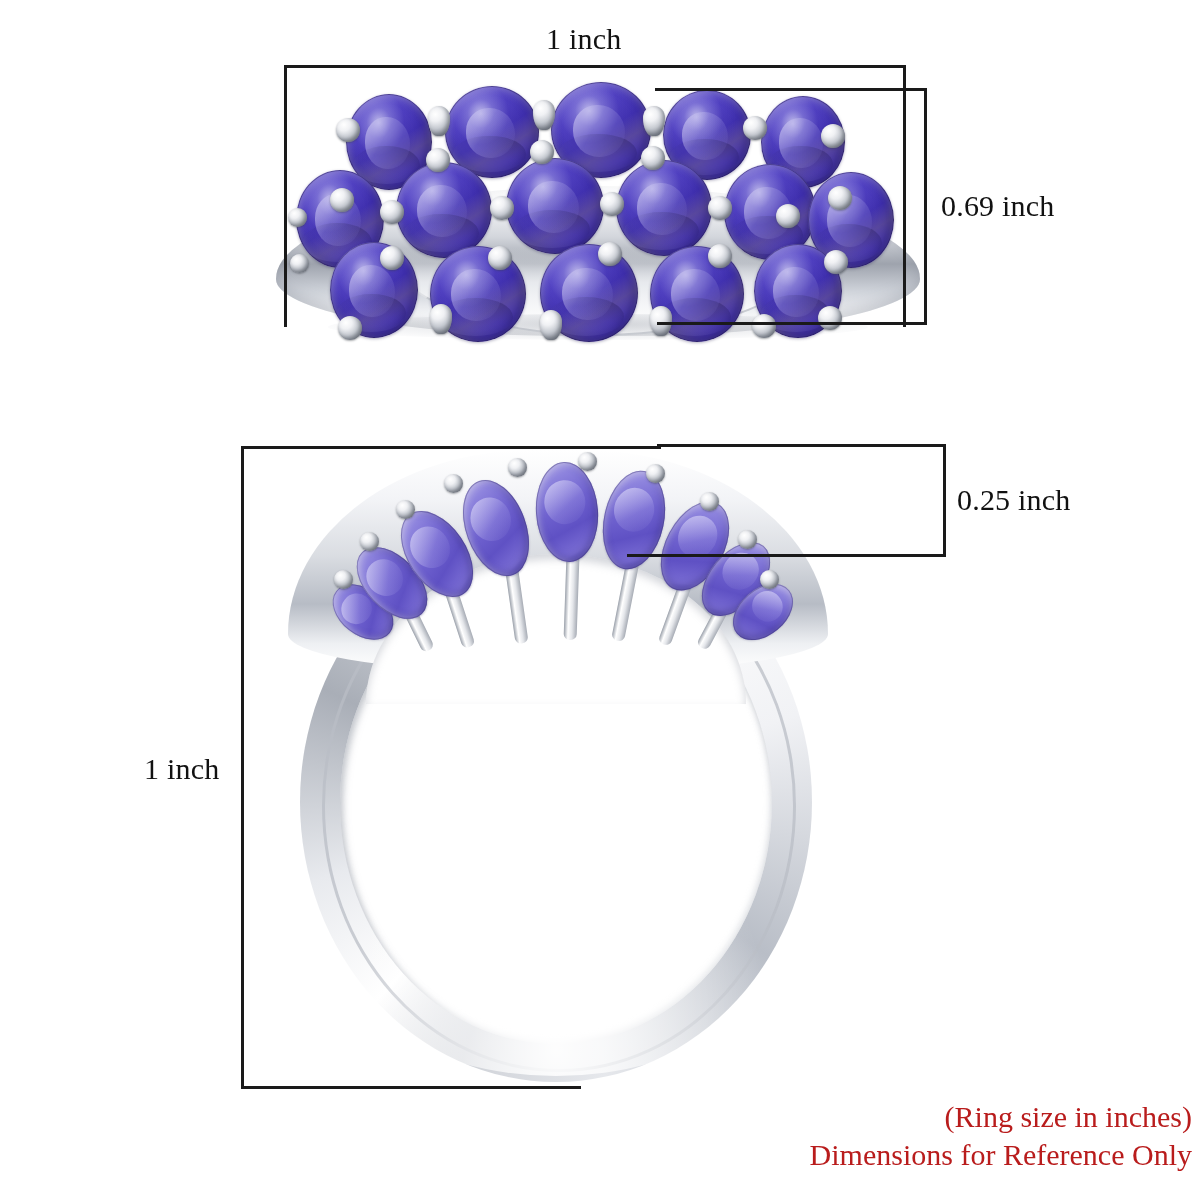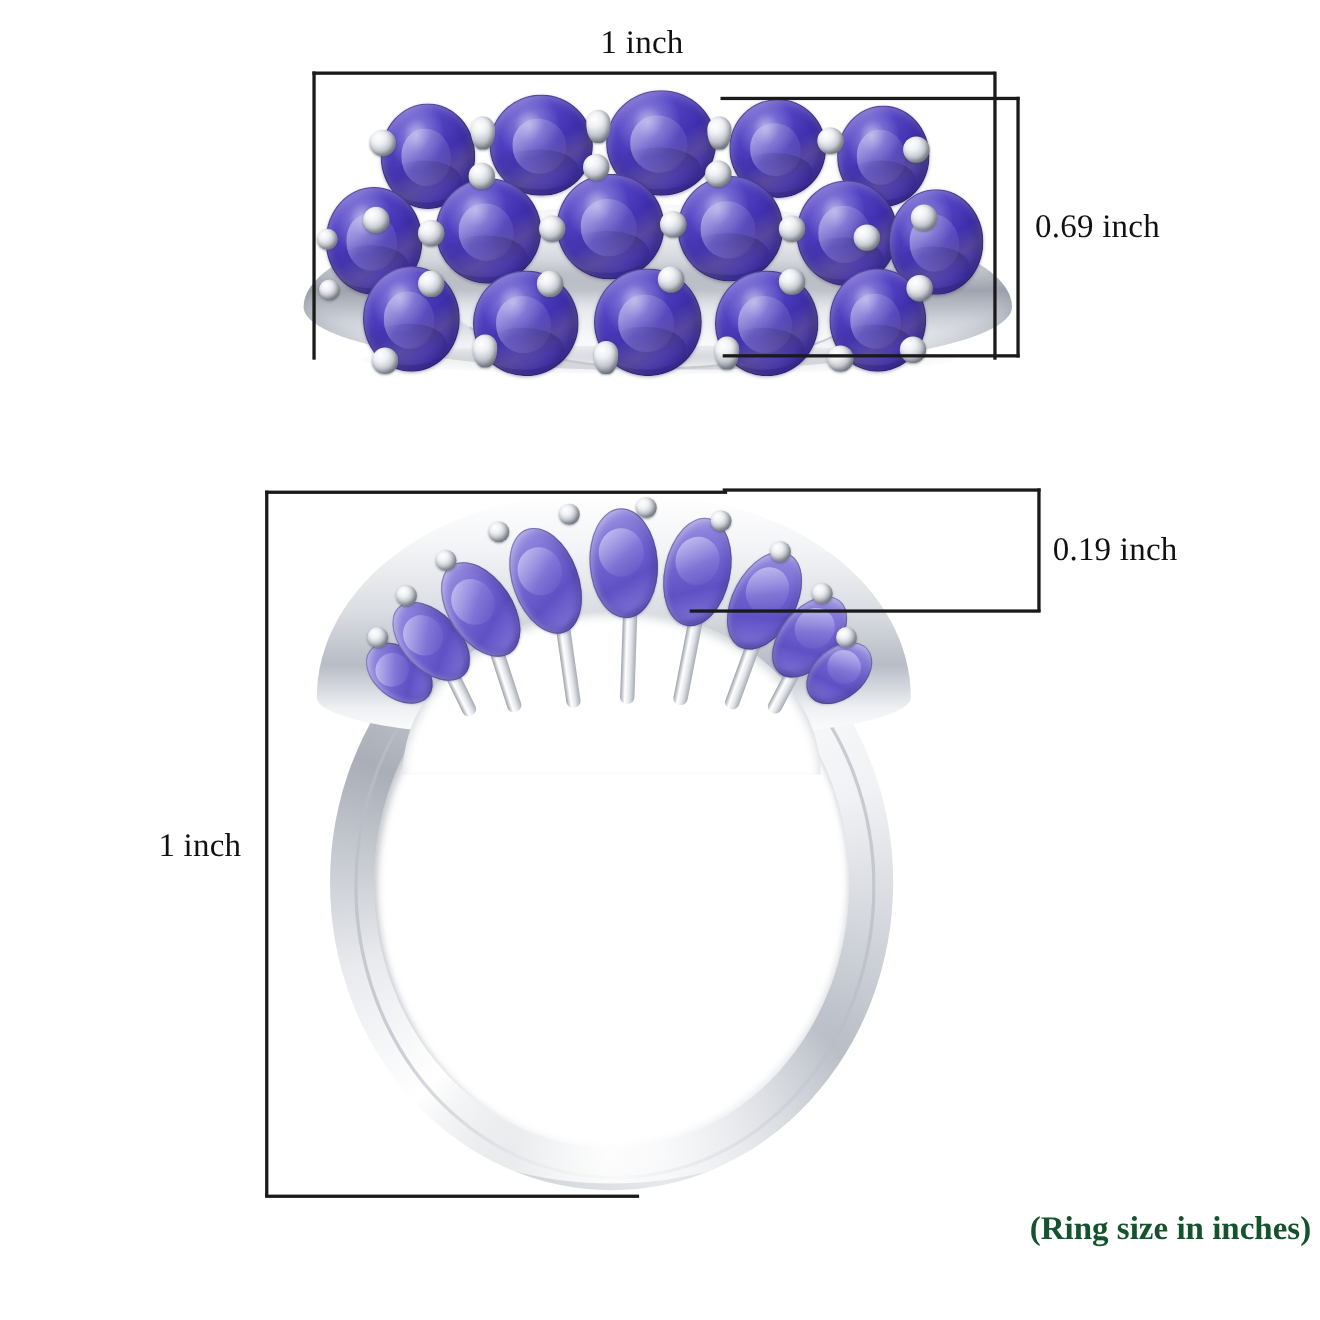--- a/index.html
+++ b/index.html
@@ -38,25 +38,25 @@
     white-space: nowrap;
     color: #111111;
     letter-spacing: 0.2px;
   }
 
   
   .caption {
     position: absolute;
     right: 8px;
     text-align: right;
-    font-weight: bold;
+    font-weight: normal;
     font-size: 30px;
     line-height: 1.25;
     white-space: nowrap;
-    color: #14532d;
+    color: #b91c1c;
   }
 
   
   .ring-top {
     position: absolute;
     left: 268px;
     top: 78px;
     width: 660px;
     height: 290px;
   }
@@ -433,19 +433,20 @@
   </div>
 
   <div class="rule-h" style="left:241px; top:446px;  width:420px;"></div>
   <div class="rule-v" style="left:241px; top:446px;  height:642px;"></div>
   <div class="rule-h" style="left:241px; top:1086px; width:340px;"></div>
   <div class="dim-label" style="left:144px; top:754px;">1 inch</div>
 
   <div class="rule-h" style="left:657px; top:444px; width:289px;"></div>
   <div class="rule-h" style="left:627px; top:554px; width:319px;"></div>
   <div class="rule-v" style="left:943px; top:444px; height:112px;"></div>
-  <div class="dim-label" style="left:957px; top:485px;">0.19 inch</div>
+  <div class="dim-label" style="left:957px; top:485px;">0.25 inch</div>
 
   <div class="caption" style="top:1098px;">
     <div>(Ring size in inches)</div>
+    <div>Dimensions for Reference Only</div>
   </div>
 
 </div>
 
 </body></html>

